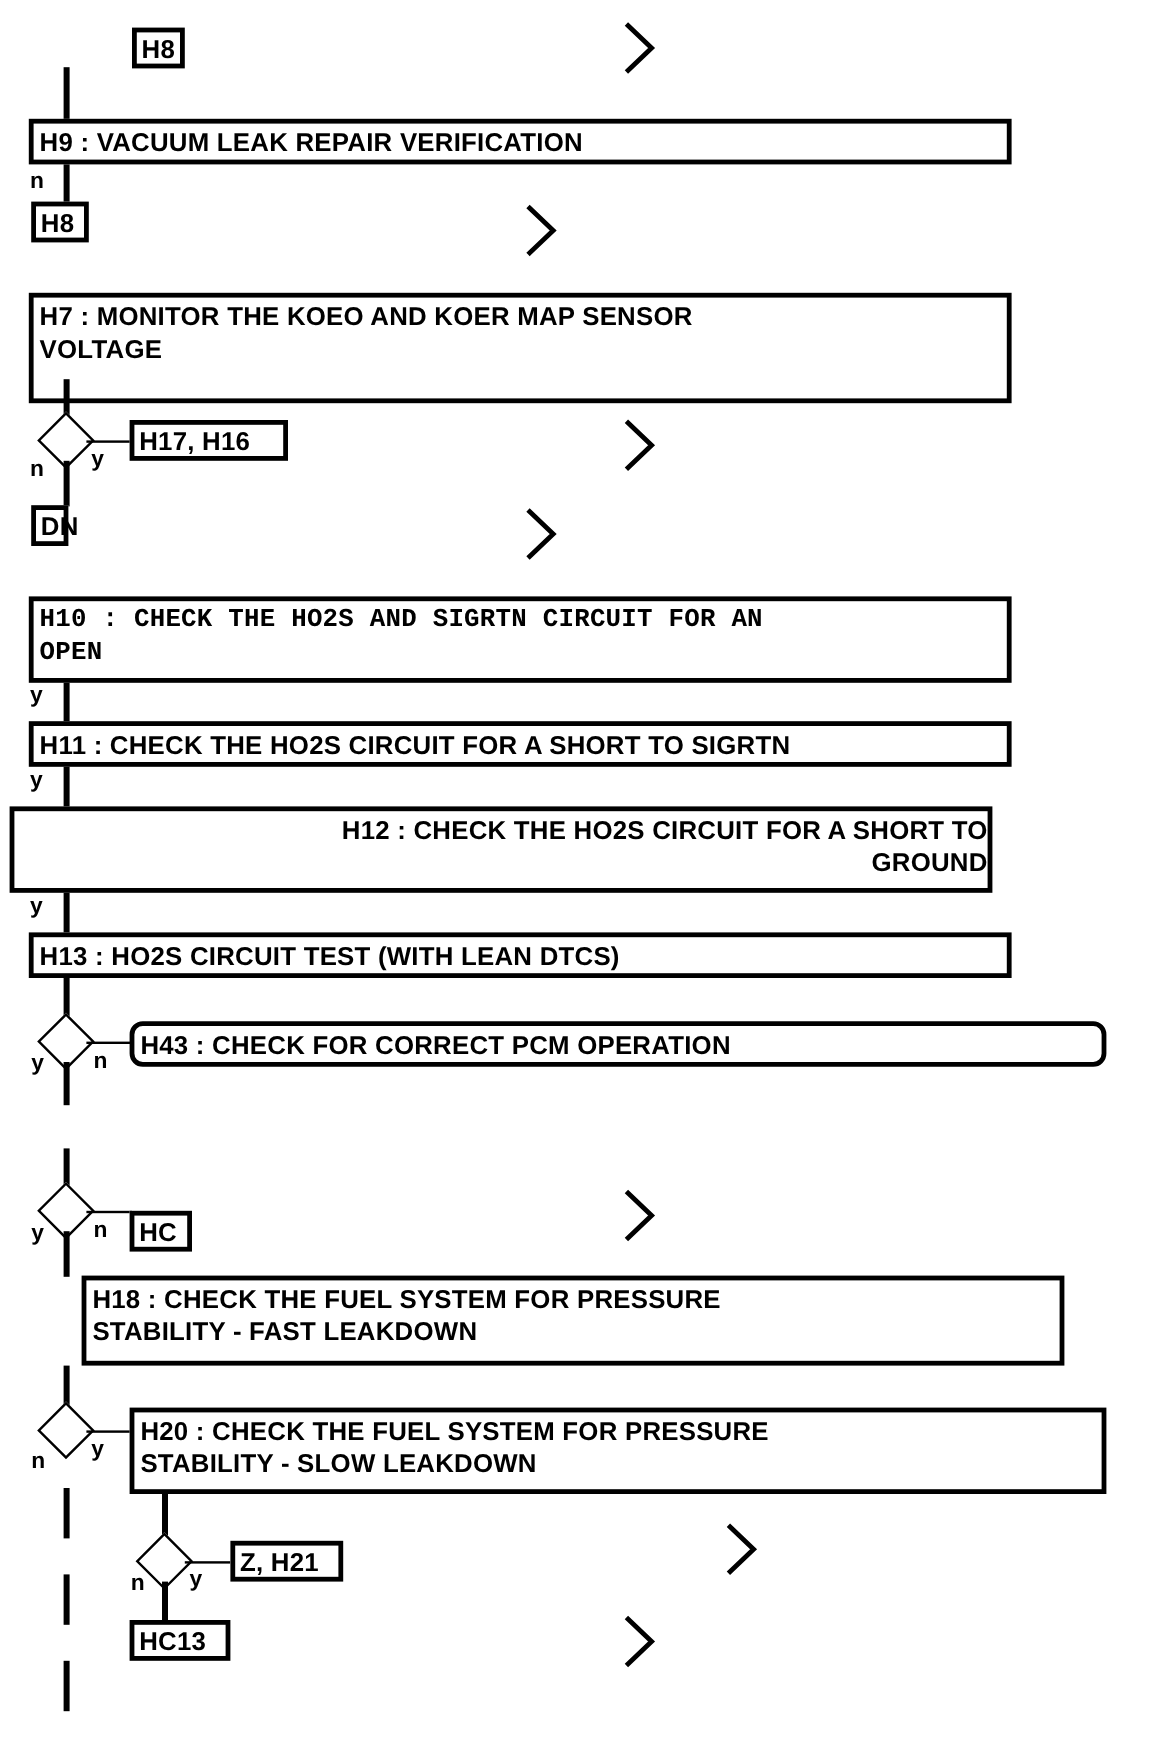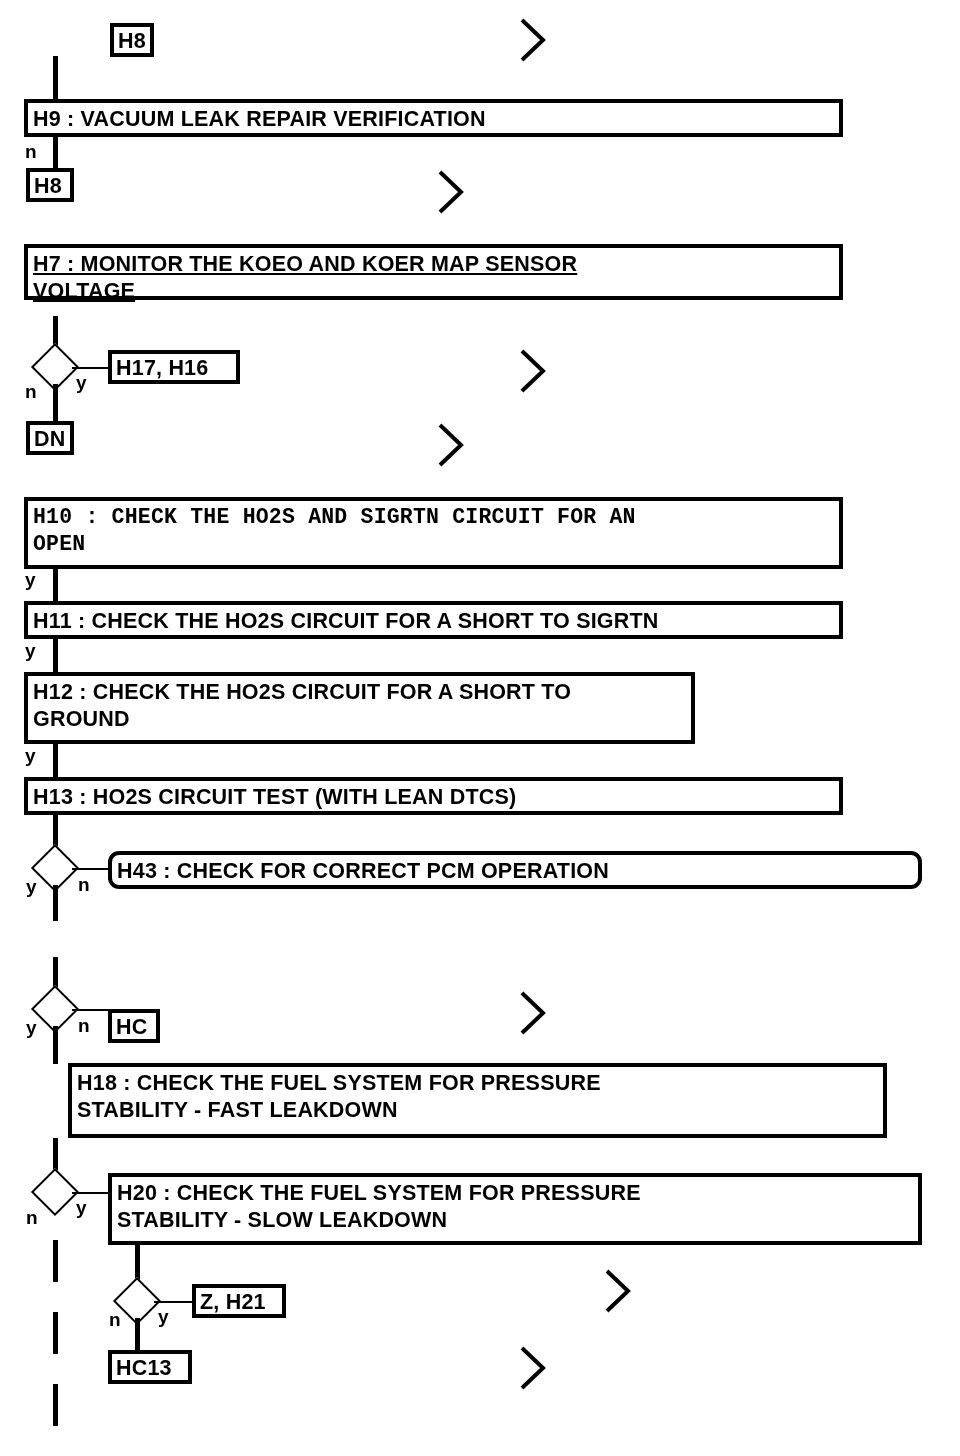--- a/index.html
+++ b/index.html
@@ -115,59 +115,59 @@
   <div class="vline" style="left:53px; top:137px; height:33px;"></div>
 
   <div class="ref-box" style="left:26px; top:168px; width:48px; height:34px;">H8</div>
 
   <div class="chevron" style="left:437px; top:169px;">
     <svg width="28" height="46" viewBox="0 0 28 46">
       <polyline points="3,3 24,23 3,43" fill="none" stroke="#000" stroke-width="4"></polyline>
     </svg>
   </div>
 
-  <div class="step-box" style="left:24px; top:244px; width:819px; height:56px;text-decoration:underline;">H7 : MONITOR THE KOEO AND KOER MAP SENSOR
+  <div class="step-box" style="left:24px; top:244px; width:819px; height:92px;">H7 : MONITOR THE KOEO AND KOER MAP SENSOR
 VOLTAGE</div>
 
   <div class="vline" style="left:53px; top:316px; height:36px;"></div>
 
   <div class="diamond" style="left:38px; top:350px;"></div>
 
   <div class="hline-thin" style="left:72px; top:367px; width:38px;"></div>
   <div class="branch-label" style="left:76px; top:373px;">y</div>
   <div class="ref-box" style="left:108px; top:350px; width:132px; height:34px;">H17, H16</div>
 
   <div class="chevron" style="left:519px; top:348px;">
     <svg width="28" height="46" viewBox="0 0 28 46">
       <polyline points="3,3 24,23 3,43" fill="none" stroke="#000" stroke-width="4"></polyline>
     </svg>
   </div>
 
   <div class="branch-label" style="left:25px; top:382px;">n</div>
   <div class="vline" style="left:53px; top:384px; height:38px;"></div>
-  <div class="ref-box" style="left:26px; top:421px; width:48px; height:34px;">DN</div>
+  <div class="ref-box" style="left:26px; top:421px; width:31px; height:34px;">DN</div>
 
   <div class="chevron" style="left:437px; top:422px;">
     <svg width="28" height="46" viewBox="0 0 28 46">
       <polyline points="3,3 24,23 3,43" fill="none" stroke="#000" stroke-width="4"></polyline>
     </svg>
   </div>
 
   <div class="step-box" style="left:24px; top:497px; width:819px; height:72px;font-family:Liberation Mono, monospace;">H10 : CHECK THE HO2S AND SIGRTN CIRCUIT FOR AN
 OPEN</div>
 
   <div class="branch-label" style="left:25px; top:570px;">y</div>
   <div class="vline" style="left:53px; top:569px; height:33px;"></div>
 
   <div class="step-box" style="left:24px; top:601px; width:819px; height:38px;">H11 : CHECK THE HO2S CIRCUIT FOR A SHORT TO SIGRTN</div>
 
   <div class="branch-label" style="left:25px; top:641px;">y</div>
   <div class="vline" style="left:53px; top:639px; height:34px;"></div>
 
-  <div class="step-box" style="left:24px; top:672px; width:671px; height:72px;">H12 : CHECK THE HO2S CIRCUIT FOR A SHORT TO
+  <div class="step-box" style="left:8px; top:672px; width:819px; height:72px;text-align:right;">H12 : CHECK THE HO2S CIRCUIT FOR A SHORT TO
 GROUND</div>
 
   <div class="branch-label" style="left:25px; top:746px;">y</div>
   <div class="vline" style="left:53px; top:744px; height:34px;"></div>
 
   <div class="step-box" style="left:24px; top:777px; width:819px; height:38px;">H13 : HO2S CIRCUIT TEST (WITH LEAN DTCS)</div>
 
   <div class="vline" style="left:53px; top:815px; height:38px;"></div>
 
   <div class="diamond" style="left:38px; top:851px;"></div>

